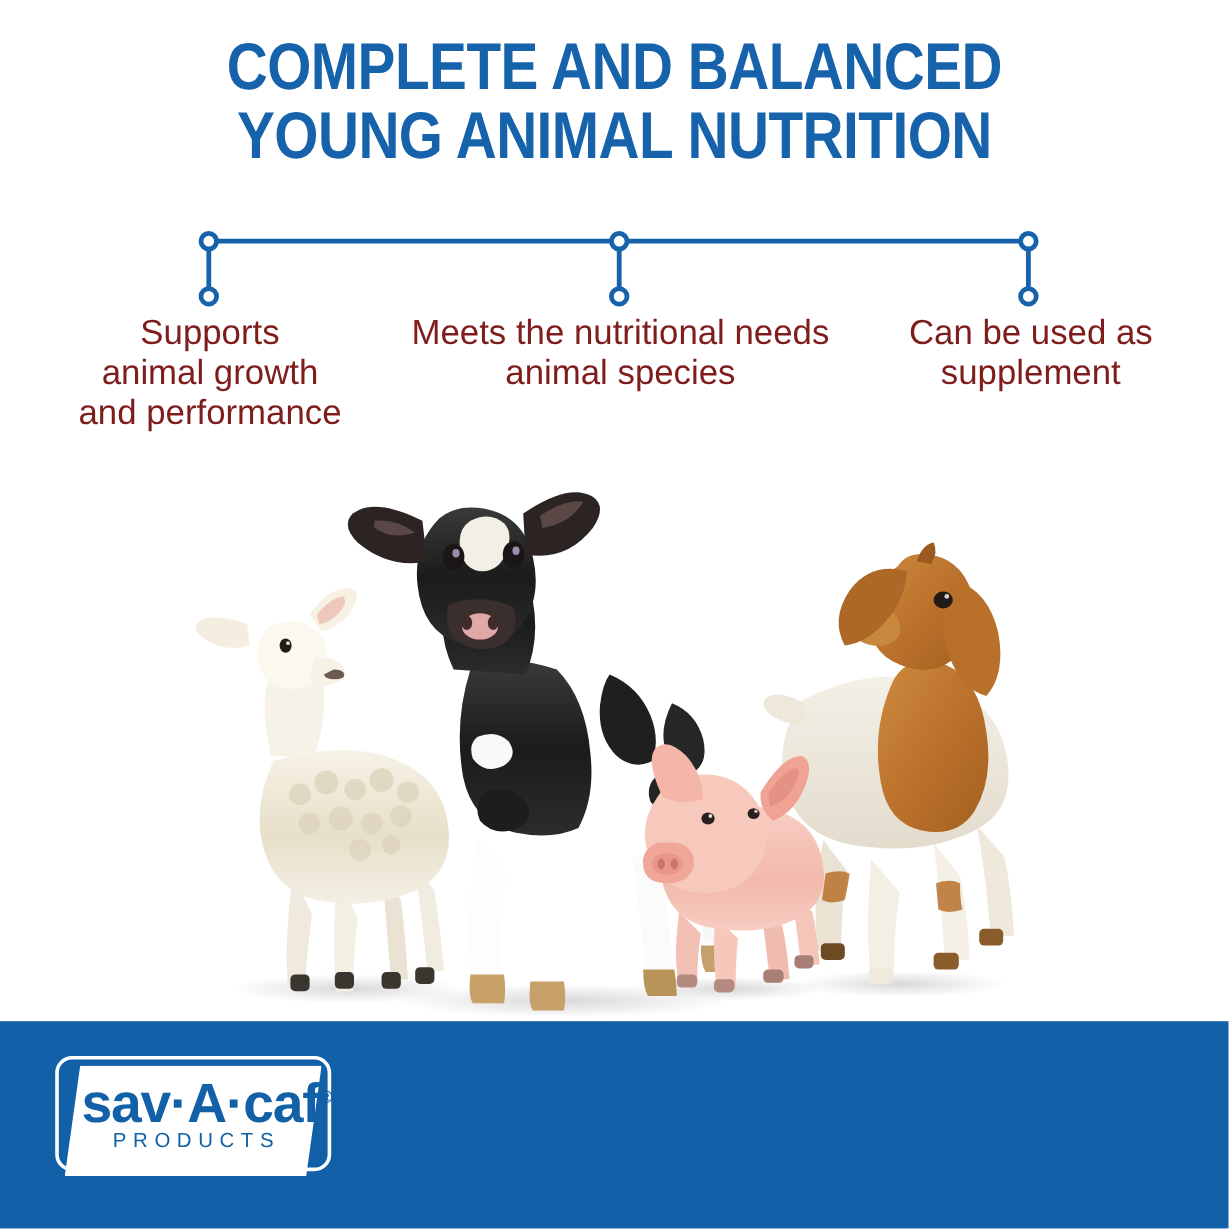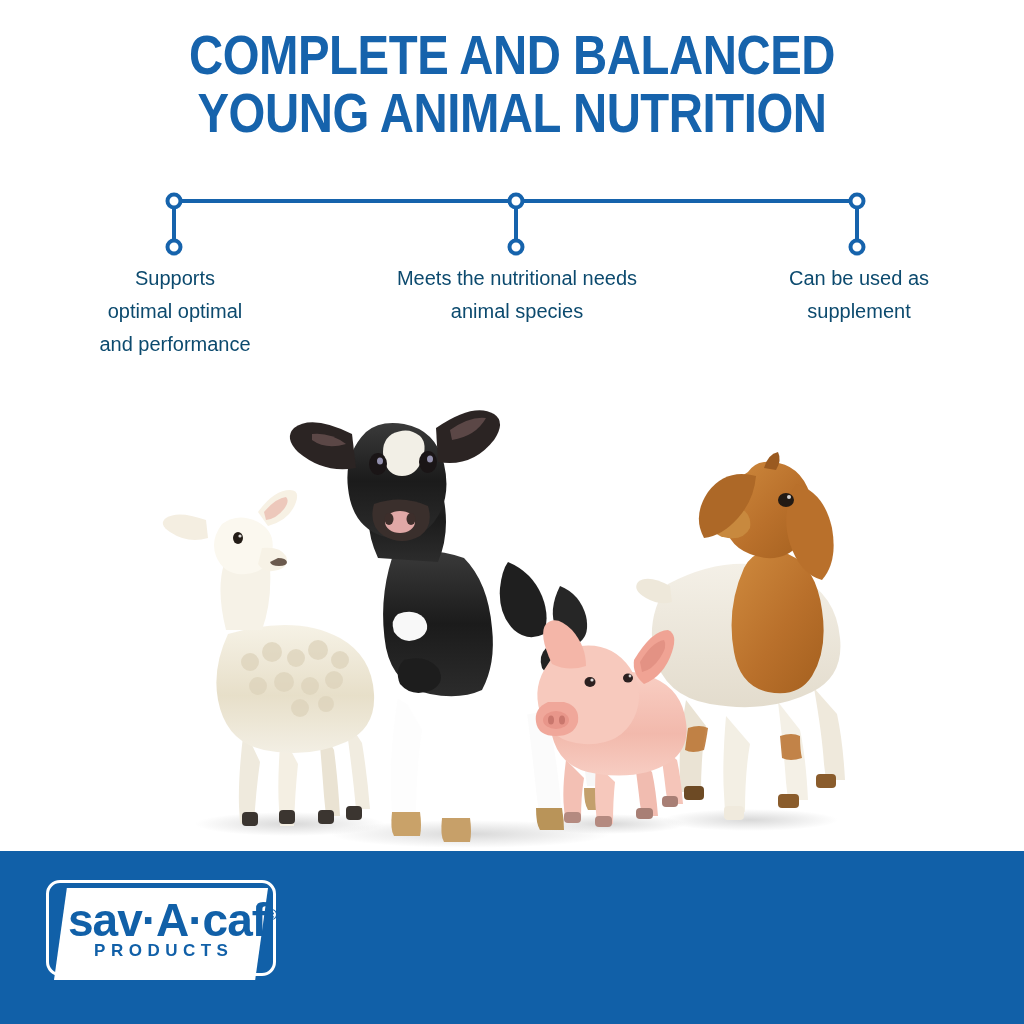--- a/index.html
+++ b/index.html
@@ -48,24 +48,24 @@
     position: absolute;
     left: 0;
     top: 262px;
     width: 1024px;
     height: 110px;
   }
   .feature {
     position: absolute;
     top: 0;
     text-align: center;
-    color: #0c4a6e;
+    color: #7f1d1d;
     font-family: "Liberation Sans", sans-serif;
     font-weight: normal;
-    font-size: 20px;
+    font-size: 29px;
     line-height: 33px;
   }
   .feature span { display: block; white-space: nowrap; }
   .feature.f0 { left: 44px;  width: 262px; }
   .feature.f1 { left: 320px; width: 394px; }
   .feature.f2 { left: 728px; width: 262px; }
 
   
   .stage {
     position: absolute;
@@ -130,21 +130,21 @@
     letter-spacing: 0;
   }
   .logo-sub {
     position: absolute;
     left: 22px;
     top: 62px;
     width: 186px;
     text-align: center;
     color: #1160A8;
     font-family: "Liberation Sans", sans-serif;
-    font-weight: bold;
+    font-weight: normal;
     font-size: 17px;
     line-height: 18px;
     letter-spacing: 5.5px;
     text-indent: 5.5px;
     white-space: nowrap;
   }
 </style>
 </head>
 <body>
 
@@ -170,21 +170,21 @@
         <circle cx="174" cy="62" r="6.5"></circle>
         <circle cx="516" cy="62" r="6.5"></circle>
         <circle cx="857" cy="62" r="6.5"></circle>
       </g>
     </svg>
   </div>
 
   <div class="features">
     <div class="feature f0">
       <span>Supports</span>
-      <span>optimal optimal</span>
+      <span>animal growth</span>
       <span>and performance</span>
     </div>
     <div class="feature f1">
       <span>Meets the nutritional needs</span>
       <span>animal species</span>
     </div>
     <div class="feature f2">
       <span>Can be used as</span>
       <span>supplement</span>
     </div>

